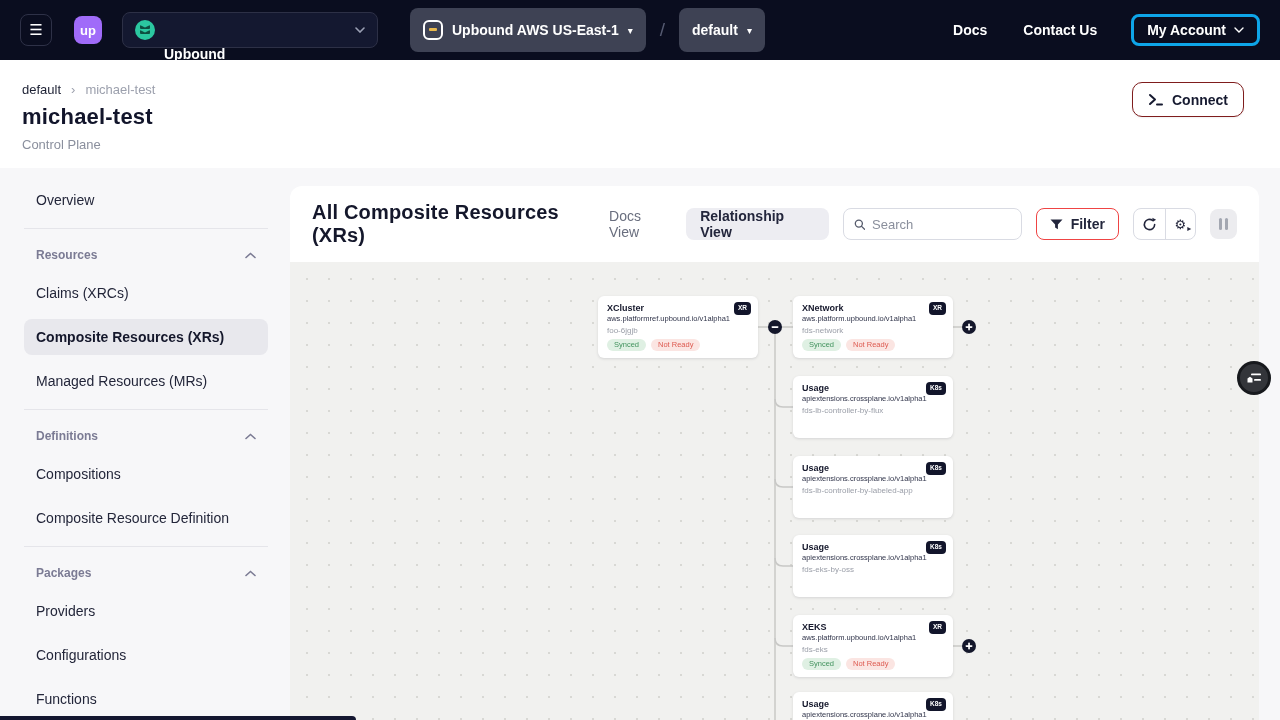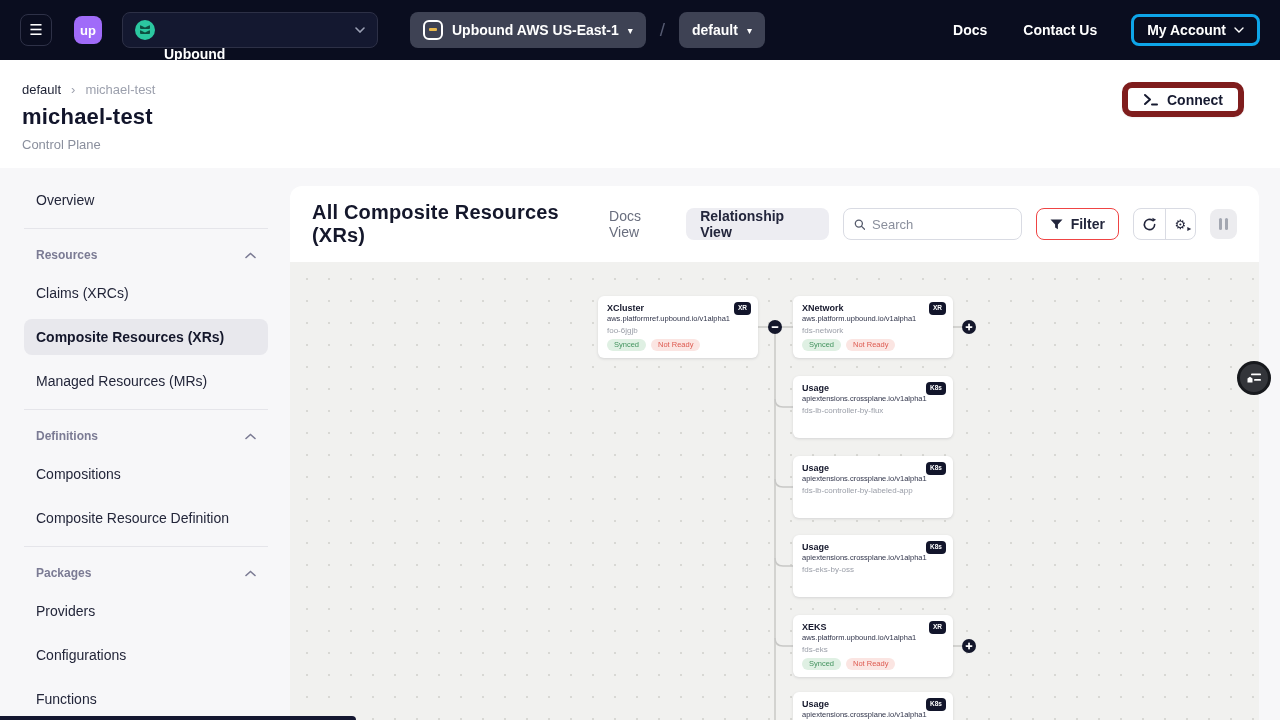--- a/index.html
+++ b/index.html
@@ -12,21 +12,21 @@
     color:#fff; font-size:15px; line-height:30px; text-align:center; cursor:pointer; flex:0 0 auto; }
   .logo { width:28px; height:28px; border-radius:8px; background:#a06bf9; color:#fff; font-weight:bold;
     font-size:13px; display:flex; align-items:center; justify-content:center; margin-left:22px; }
   .org-select { margin-left:20px; width:256px; height:36px; background:#141830; border:1px solid #2d3046;
     border-radius:8px; display:flex; align-items:center; padding:0 12px; gap:9px; cursor:pointer; }
   .org-icon { width:20px; height:20px; border-radius:50%; background:#2bc7a0; position:relative; flex:0 0 auto; }
   .org-icon::before, .org-icon::after { content:""; position:absolute; left:5px; width:10px; height:4px;
     background:#0d4f41; border-radius:1px; clip-path:polygon(0 0,50% 60%,100% 0,100% 100%,50% 160%,0 100%); }
   .org-icon::before { top:5px; } .org-icon::after { top:10px; }
   .org-label { color:#fff; font-size:14px; font-weight:600; flex:1;margin-top:48px; }
-  .pill { height:36px; background:#3e4254; border-radius:8px; display:flex; align-items:center;
+  .pill { height:44px; background:#3e4254; border-radius:8px; display:flex; align-items:center;
     padding:0 13px; gap:9px; cursor:pointer; }
   .cp-pill { margin-left:32px; }
   .cp-icon { width:20px; height:20px; border:2px solid #fff; border-radius:6px; position:relative; flex:0 0 auto; }
   .cp-icon::before { content:""; position:absolute; left:4px; top:6px; width:8px; height:3px; background:#e9b94d; border-radius:1px; }
   .pill-label { color:#fff; font-size:14px; font-weight:700; }
   .pill-caret { color:#fff; font-size:10px; }
   .nav-slash { color:#565b72; font-size:19px; margin:0 14px 0 14px; }
   .nav-links { margin-left:auto; display:flex; align-items:center; gap:36px; }
   .nav-link { color:#fff; font-size:14px; font-weight:600; text-decoration:none; cursor:pointer; }
   .account-btn { margin-left:34px; height:32px; border:3px solid #0ea5e9; border-radius:8px; background:transparent;
@@ -34,21 +34,21 @@
   .chev-down { width:10px; height:6px; }
 
   
   .page-header { height:108px; background:#fff; position:relative; padding:22px 0 0 22px; }
   .breadcrumb { display:flex; align-items:center; gap:10px; font-size:13px; }
   .crumb-current-parent { color:#1c2033; cursor:pointer; }
   .crumb-sep { color:#9ca0ad; font-size:13px; }
   .crumb-leaf { color:#9ca0ad; }
   .page-title { font-size:22px; font-weight:800; color:#12152b; margin-top:7px; letter-spacing:.2px; }
   .page-subtitle { font-size:13px; color:#8a8f9d; margin-top:7px; }
-  .connect-btn { position:absolute; right:36px; top:22px; height:35px; background:#fff; border:6px solid #7f1d1d;
+  .connect-btn { position:absolute; right:36px; top:22px; height:35px; background:#fff; border:1px solid #7f1d1d;
     border-radius:10px; display:flex; align-items:center; gap:8px; padding:0 15px; font-size:14px; font-weight:700;
     color:#161a30; cursor:pointer; box-shadow:0 1px 2px rgba(20,23,40,.06); }
 
   
   .body-row { display:flex; height:552px; }
 
   .sidebar { width:290px; padding:14px 22px 0 24px; flex:0 0 auto; }
   .side-item { height:36px; display:flex; align-items:center; padding:0 12px; border-radius:8px;
     font-size:14px; color:#23263a; margin-bottom:8px; cursor:pointer;text-align:center; }
   .side-item.selected { background:#e8e8ed; font-weight:700; color:#14172b; }

